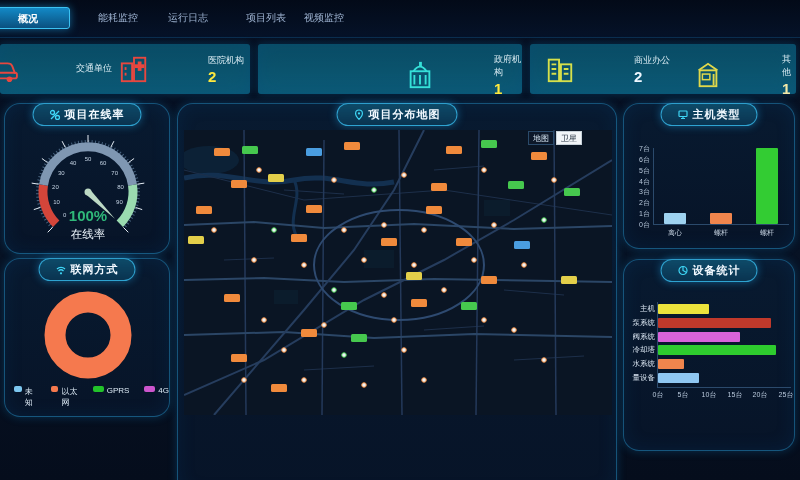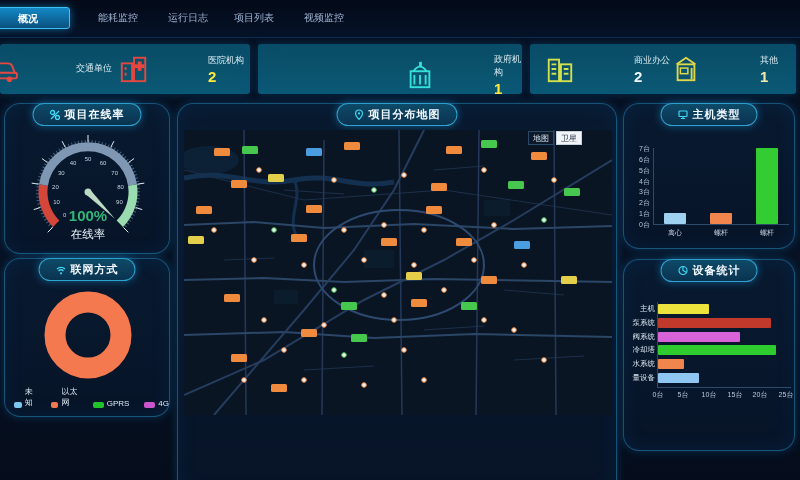--- a/index.html
+++ b/index.html
@@ -25,21 +25,21 @@
   .svalue{font-size:15px;font-weight:bold;line-height:17px;margin-top:1px;}
 
   
   .panel{position:absolute;background:linear-gradient(180deg,#081a30,#071428);border:1px solid rgba(40,160,220,.45);border-radius:16px;box-shadow:0 0 10px rgba(20,140,210,.28), inset 0 0 18px rgba(10,80,140,.18);}
   .phead{position:absolute;top:-1px;left:50%;transform:translateX(-50%);display:flex;align-items:center;gap:4px;padding:3px 16px;background:linear-gradient(180deg,#0d4a68,#0a3350);border:1px solid rgba(55,185,235,.8);border-radius:12px;box-shadow:0 0 8px rgba(30,170,240,.45);white-space:nowrap;}
   .phead span{font-size:11px;font-weight:bold;color:#f2f9ff;letter-spacing:1px;}
 
   
   .gt{font-size:6px;fill:#c3d2e2;text-anchor:middle;}
   .legend{position:absolute;left:0;bottom:8px;width:100%;display:flex;justify-content:center;gap:6px;}
-  .litem{display:flex;align-items:flex-end;gap:3px;cursor:pointer;padding-left:9px;}
+  .litem{display:flex;align-items:flex-start;gap:3px;cursor:pointer;padding-left:9px;}
   .lswatch{width:11px;height:6px;border-radius:2px;}
   .litem b{font-size:8px;color:#dceaf5;font-weight:normal;}
 
   
   .axis{position:absolute;background:#2b4a6c;}
   .tickY{position:absolute;font-size:7px;color:#b9c9dc;text-align:right;width:24px;}
   .tickX{position:absolute;font-size:7px;color:#b9c9dc;text-align:center;width:22px;}
   .vbar{position:absolute;border-radius:1px;}
   .hlabel{position:absolute;font-size:7.5px;color:#d8e4f0;text-align:right;width:29px;line-height:10px;}
   .catlabel{position:absolute;font-size:7px;color:#cfdcea;text-align:center;width:30px;}
@@ -51,21 +51,21 @@
 </style>
 </head>
 <body>
 
 <div class="screen">
 
   <div class="topbar">
     <div class="tab tab-active">概况</div>
     <div class="tab" style="left:88px;width:60px">能耗监控</div>
     <div class="tab" style="left:158px;width:60px">运行日志</div>
-    <div class="tab" style="left:224px;width:60px">项目列表</div>
+    <div class="tab" style="left:236px;width:60px">项目列表</div>
     <div class="tab" style="left:294px;width:60px">视频监控</div>
   </div>
 
   <div class="card" style="left:0;width:250px">
     <div class="stat" style="left:-16px">
       <span class="sicon">
         <svg width="34" height="28" viewBox="0 0 36 30">
             <path d="M4 20 L7 12 Q8 9 12 9 h12 q4 0 5 3 l3 8" fill="none" stroke="#e8473f" stroke-width="2"></path>
             <rect x="2" y="19" width="32" height="6" rx="2" fill="none" stroke="#e8473f" stroke-width="2"></rect>
             <circle cx="10" cy="26" r="3" fill="#e8473f"></circle>
@@ -119,21 +119,21 @@
             <rect x="4" y="6" width="11" height="23" fill="none" stroke="#d6e04a" stroke-width="2"></rect>
             <rect x="17" y="11" width="11" height="18" fill="none" stroke="#d6e04a" stroke-width="2"></rect>
             <path d="M7 11 h5 M7 16 h5 M7 21 h5 M20 16 h5 M20 21 h5" stroke="#d6e04a" stroke-width="2"></path>
           </svg>
       </span>
       <div class="stxt">
         <div class="slabel">商业办公</div>
         <div class="svalue" style="color:#eef7ff">2</div>
       </div>
     </div>
-    <div class="stat" style="left:138px">
+    <div class="stat" style="left:160px">
       <span class="sicon">
         <svg width="30" height="28" viewBox="0 0 32 30">
             <path d="M6 10 L16 3 L26 10" fill="none" stroke="#e0d84a" stroke-width="2"></path>
             <rect x="7" y="10" width="18" height="17" fill="none" stroke="#e0d84a" stroke-width="2"></rect>
             <rect x="10" y="14" width="8" height="6" fill="none" stroke="#e0d84a" stroke-width="1.6"></rect>
             <path d="M22 14 v12" stroke="#e0d84a" stroke-width="2"></path>
           </svg>
       </span>
       <div class="stxt">
         <div class="slabel">其他</div>

